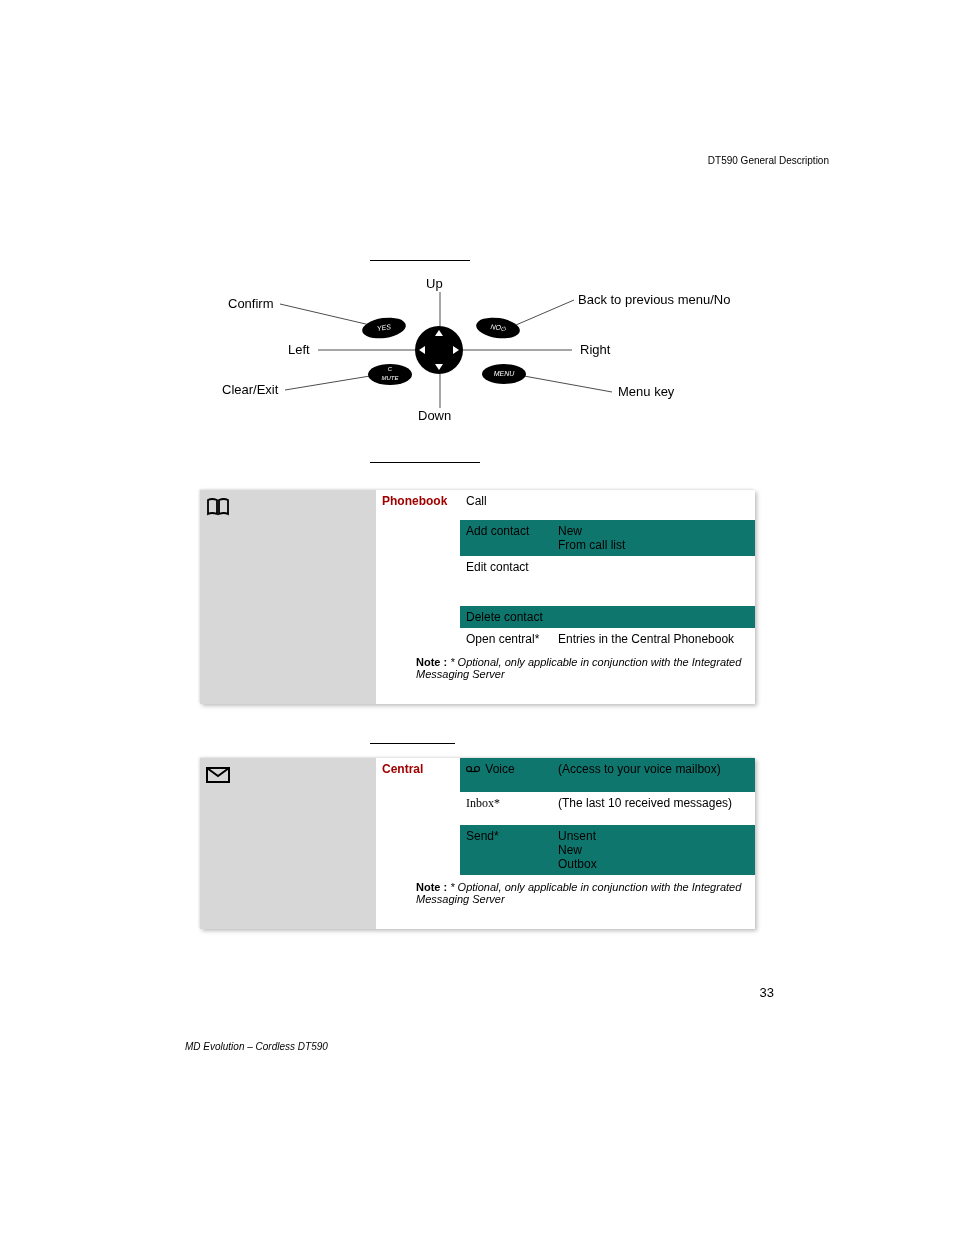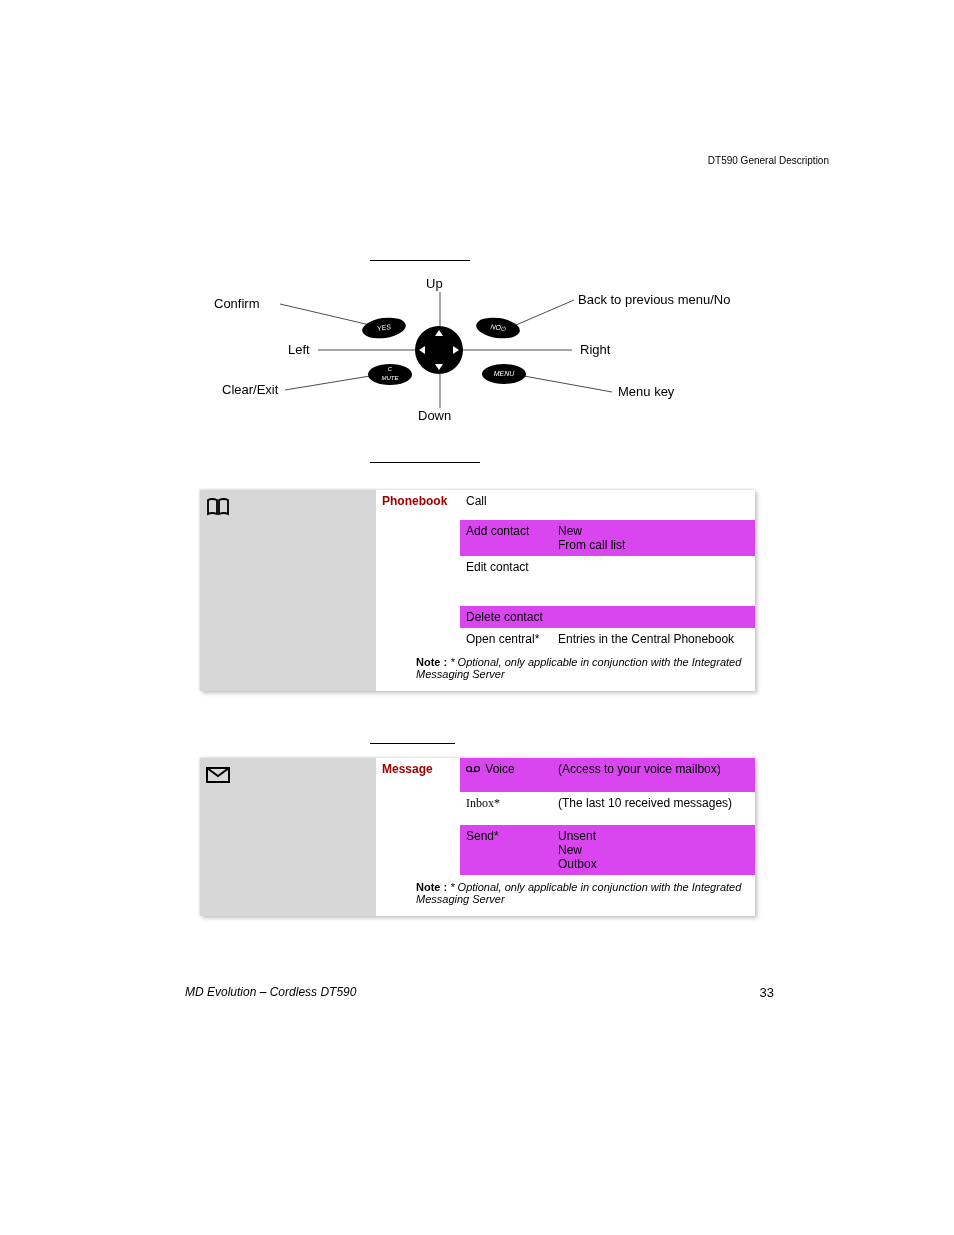--- a/index.html
+++ b/index.html
@@ -14,23 +14,23 @@
   .header-right {
     position: absolute;
     right: 125px;
     top: 155px;
     font-size: 10px;
     color: #000;
   }
   .footer-left {
     position: absolute;
     left: 185px;
-    top: 985px;
+    top: 1041px;
     font-style: italic;
-    font-size: 12px;
+    font-size: 10px;
   }
   .footer-right {
     position: absolute;
     right: 180px;
     top: 985px;
     font-size: 13px;
   }
   .divider1 { position:absolute; left:370px; top:260px; width:100px; border-top:1px solid #000; }
   .divider2 { position:absolute; left:370px; top:462px; width:110px; border-top:1px solid #000; }
   .divider3 { position:absolute; left:370px; top:743px; width:85px; border-top:1px solid #000; }
@@ -89,23 +89,23 @@
     box-shadow: 2px 2px 4px rgba(0,0,0,0.25), -1px -1px 2px rgba(0,0,0,0.1);
     font-size:12px;
   }
   .tb1 { top:490px; }
   .tb2 { top:758px; }
   .row { display:flex; align-items:stretch; }
   .c-icon { width:164px; flex-shrink:0; background:#d7d7d7; padding:4px 6px; }
   .c-head { width:72px;  flex-shrink:0; font-weight:bold; color:#a00000; padding:4px 6px; }
   .c-sub  { width:80px;  flex-shrink:0; padding:4px 6px; }
   .c-opt  { flex:1; padding:4px 6px; }
-  .shade { background:#d946ef; }
+  .shade { background:#0f766e; }
   .notecell {
-    flex:1; padding:6px 6px 11px 40px; font-size:11px;
+    flex:1; padding:6px 6px 24px 40px; font-size:11px;
   }
   .notecell .nlabel { font-weight:bold; }
   .notecell .ntext { font-style:italic; }
 
   .bookicon, .mailicon {
     margin-top:4px;
     width:24px; height:18px;
   }
   .bookicon svg, .mailicon svg { display:block; }
   .voiceicon { display:inline-block; vertical-align:middle; margin-right:2px; }
@@ -145,21 +145,21 @@
   </div>
   <div class="oval yes">YES</div>
   <div class="oval no"><span>NO</span><span style="font-size:6px;">⏻</span></div>
   <div class="oval mute" style="line-height:9px; padding-top:1px; font-size:6px;">C<br>MUTE</div>
   <div class="oval menu">MENU</div>
 
   <div class="label" style="left:226px; top:6px;">Up</div>
   <div class="label" style="left:218px; top:138px;">Down</div>
   <div class="label" style="left:88px; top:72px; text-align:left;">Left</div>
   <div class="label" style="left:380px; top:72px;">Right</div>
-  <div class="label" style="left:14px; top:26px;">Confirm</div>
+  <div class="label" style="left:28px; top:26px;">Confirm</div>
   <div class="label" style="left:378px; top:22px;">Back to previous menu/No</div>
   <div class="label" style="left:22px; top:112px;">Clear/Exit</div>
   <div class="label" style="left:418px; top:114px;">Menu key</div>
 </div>
 
 <div class="divider2"></div>
 
 <div class="tableblock tb1">
   <div class="row">
     <div class="c-icon" style="height:auto;">
@@ -212,21 +212,21 @@
 <div class="tableblock tb2">
   <div class="row">
     <div class="c-icon">
       <div class="mailicon">
         <svg width="24" height="18" viewBox="0 0 24 18">
             <rect x="1" y="2" width="22" height="14" fill="none" stroke="#000" stroke-width="2"></rect>
             <path d="M1 2 L12 10 L23 2" fill="none" stroke="#000" stroke-width="2"></path>
           </svg>
       </div>
     </div>
-    <div class="c-head">Message</div>
+    <div class="c-head">Central</div>
     <div class="c-sub shade">
       <span class="voiceicon">
         <svg width="14" height="10" viewBox="0 0 14 10">
             <circle cx="3" cy="5" r="2.5" fill="none" stroke="#000" stroke-width="1.2"></circle>
             <circle cx="11" cy="5" r="2.5" fill="none" stroke="#000" stroke-width="1.2"></circle>
             <line x1="3" y1="7.5" x2="11" y2="7.5" stroke="#000" stroke-width="1.2"></line>
           </svg>
       </span>
       <span>Voice</span>
     </div>

